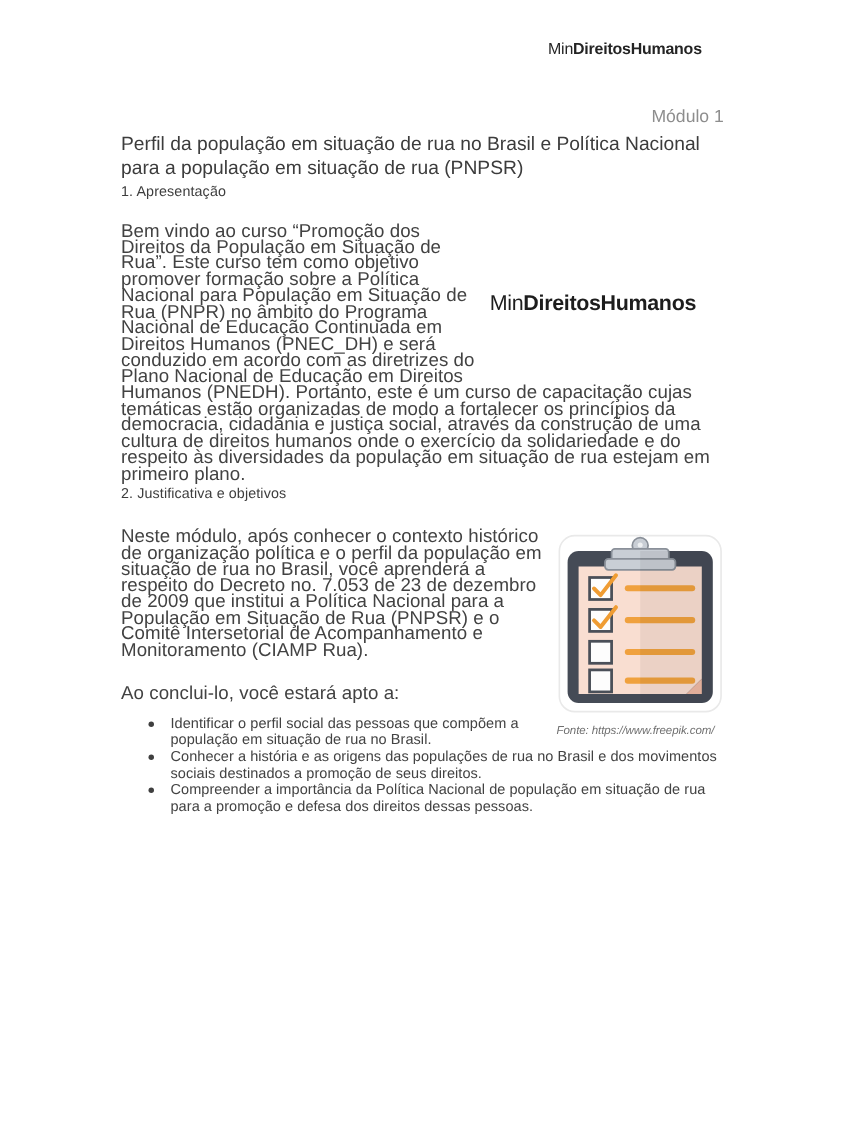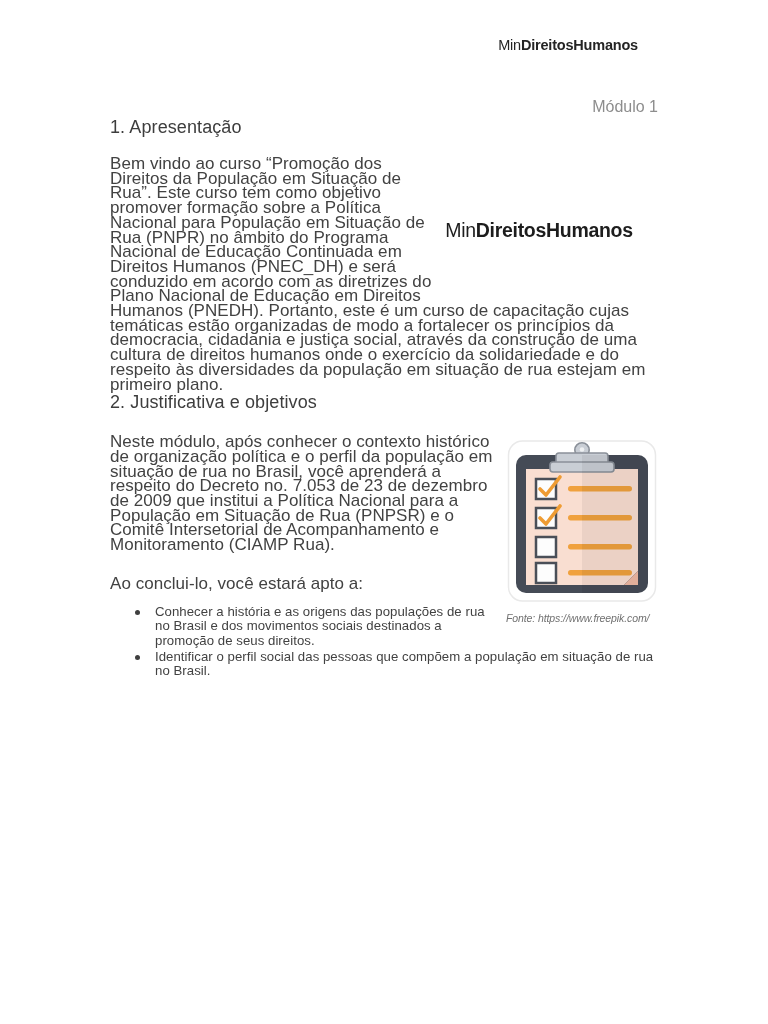--- a/index.html
+++ b/index.html
@@ -17,21 +17,21 @@
   }
   .logo-bold{font-weight:700;}
 
   
   .content{position:absolute;left:110px;top:97px;width:548px;color:#424242;}
 
   .kicker{font-size:16px;line-height:20px;color:#8d8d8d;text-align:right;}
   .doc-title{font-size:17.5px;line-height:22px;color:#3c3c3c;margin-top:2px;}
 
   h2.sec-heading{
-    font-size:18px;line-height:21px;font-weight:400;color:#3d3d3d;
+    font-size:13px;line-height:21px;font-weight:400;color:#3d3d3d;
     margin:0;letter-spacing:0.1px;
   }
   .sec1-heading{margin-top:33px;}
   .sec2-heading{margin-top:24px;clear:both;}
 
   .body-text{
     font-size:17px;line-height:14.7px;color:#424242;margin:0;
     letter-spacing:0.05px;
   }
 
@@ -73,20 +73,21 @@
 
 <div class="page">
 
   <div class="header-logo">
     <span>Min</span><span class="logo-bold">DireitosHumanos</span>
   </div>
 
   <div class="content">
 
     <div class="kicker">Módulo 1</div>
+    <div class="doc-title">Perfil da população em situação de rua no Brasil e Política Nacional para a população em situação de rua (PNPSR)</div>
 
     <h2 class="sec-heading sec1-heading">1. Apresentação</h2>
 
     <div class="flow-1">
       <div class="float-logo">
         <span class="inline-logo"><span>Min</span><span class="logo-bold">DireitosHumanos</span></span>
       </div>
       <p class="body-text">Bem vindo ao curso “Promoção dos Direitos da População em Situação de Rua”. Este curso tem como objetivo promover formação sobre a Política Nacional para População em Situação de Rua (PNPR) no âmbito do Programa Nacional de Educação Continuada em Direitos Humanos (PNEC_DH) e será conduzido em acordo com as diretrizes do Plano Nacional de Educação em Direitos Humanos (PNEDH). Portanto, este é um curso de capacitação cujas temáticas estão organizadas de modo a fortalecer os princípios da democracia, cidadania e justiça social, através da construção de uma cultura de direitos humanos onde o exercício da solidariedade e do respeito às diversidades da população em situação de rua estejam em primeiro plano.</p>
     </div>
 
@@ -128,19 +129,20 @@
           <path d="M76,18 H132 a10,10 0 0 1 10,10 V146 a10,10 0 0 1 -10,10 H76 Z" fill="#000000" opacity="0.055"></path>
         </svg>
         <figcaption class="fig-caption">Fonte: https://www.freepik.com/</figcaption>
       </figure>
 
       <p class="body-text">Neste módulo, após conhecer o contexto histórico de organização política e o perfil da população em situação de rua no Brasil, você aprenderá a respeito do Decreto no. 7.053 de 23 de dezembro de 2009 que institui a Política Nacional para a População em Situação de Rua (PNPSR) e o Comitê Intersetorial de Acompanhamento e Monitoramento (CIAMP Rua).</p>
 
       <p class="body-text lead-in">Ao conclui-lo, você estará apto a:</p>
 
       <ul class="objectives">
+          <li>Identificar o perfil social das pessoas que compõem a população em situação de rua no Brasil.</li>
           <li>Conhecer a história e as origens das populações de rua no Brasil e dos movimentos sociais destinados a promoção de seus direitos.</li>
-          <li>Identificar o perfil social das pessoas que compõem a população em situação de rua no Brasil.</li>
+          <li>Compreender a importância da Política Nacional de população em situação de rua para a promoção e defesa dos direitos dessas pessoas.</li>
         </ul>
     </div>
 
   </div>
 </div>
 
 </body></html>

